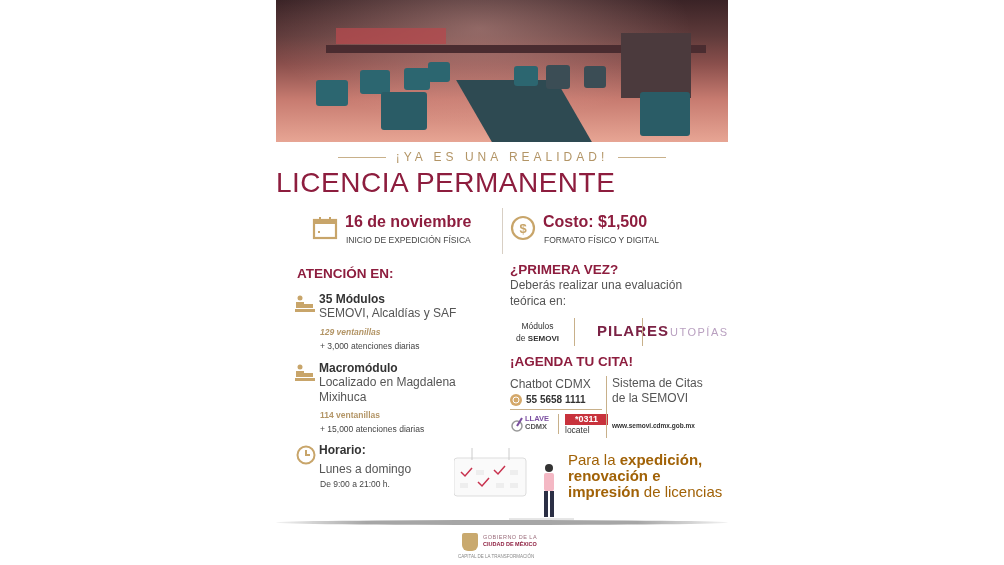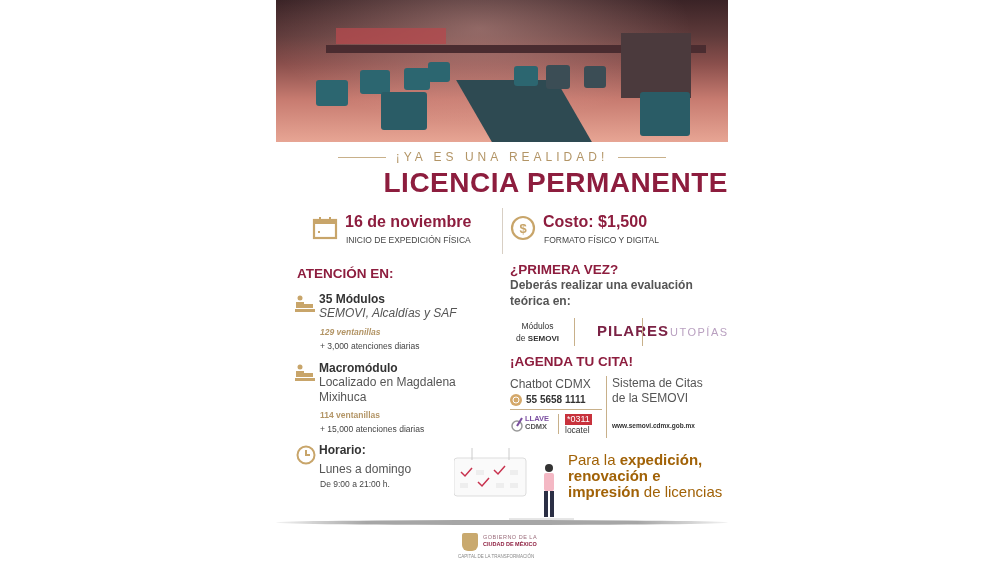--- a/index.html
+++ b/index.html
@@ -9,21 +9,21 @@
     background:linear-gradient(180deg,#3a2326 0%,#5e3a3a 25%,#8a4f4c 45%,#c77b70 70%,#e7a594 100%);}
   .photo .haze{position:absolute;left:0;top:0;width:100%;height:100%;
     background:radial-gradient(ellipse at 45% 20%,rgba(255,200,190,0.35),rgba(0,0,0,0) 60%);}
   .photo .overpass{position:absolute;left:50px;top:45px;width:380px;height:8px;background:#4a2c30;}
   .photo .bus{position:absolute;left:60px;top:28px;width:110px;height:16px;background:#b34a4e;opacity:.8;}
   .photo .median{position:absolute;left:198px;top:80px;width:100px;height:62px;background:#2e4a52;transform:skewX(30deg);}
   .car{position:absolute;background:#2c6670;border-radius:3px;}
   .truck{position:absolute;background:#4b3a3d;}
   .headline-small{position:absolute;left:0;top:150px;width:452px;text-align:center;color:#b39566;font-size:12px;letter-spacing:4px;}
   .headline-small .line{display:inline-block;width:48px;height:1px;background:#c8b08a;vertical-align:middle;margin:0 10px;}
-  .headline{position:absolute;left:0;top:167px;width:452px;text-align:right;color:#8d1d3e;font-weight:bold;font-size:28px;letter-spacing:0.5px;}
+  .headline{position:absolute;left:0;top:167px;width:452px;text-align:left;color:#8d1d3e;font-weight:normal;font-size:28px;letter-spacing:0.5px;}
   .info{position:absolute;top:213px;}
   .info .icon{position:absolute;left:0;top:2px;width:26px;height:26px;}
   .info .big{position:absolute;left:33px;top:0;color:#8d1d3e;font-weight:bold;font-size:16px;white-space:nowrap;}
   .info .sub{position:absolute;left:34px;top:22px;color:#444;font-size:8.5px;white-space:nowrap;}
   .vdiv{position:absolute;left:226px;top:208px;width:1px;height:46px;background:#d8cfc4;}
   .sec-title{position:absolute;color:#8d1d3e;font-weight:bold;font-size:13.5px;white-space:nowrap;}
   .item-icon{position:absolute;width:20px;height:20px;}
   .item-title{position:absolute;font-weight:bold;color:#333;font-size:12px;white-space:nowrap;}
   .item-text{position:absolute;color:#555;font-size:12px;line-height:15px;}
   .gold{position:absolute;color:#b39566;font-weight:bold;font-size:8.5px;white-space:nowrap;}
@@ -91,21 +91,21 @@
 
   <div class="sec-title" style="left:21px;top:266px;">ATENCIÓN EN:</div>
 
   <svg class="item-icon" style="left:19px;top:294px;" viewBox="0 0 20 20">
     <circle cx="5" cy="4" r="2.5" fill="#c8a56a"></circle>
       <rect x="1" y="8" width="8" height="6" fill="#c8a56a"></rect>
       <rect x="9" y="10" width="9" height="4" fill="#c8a56a"></rect>
       <rect x="0" y="15" width="20" height="3" fill="#c8a56a"></rect>
   </svg>
   <div class="item-title" style="left:43px;top:292px;">35 Módulos</div>
-  <div class="item-text" style="left:43px;top:306px;white-space:nowrap;font-style:italic;">SEMOVI, Alcaldías y SAF</div>
+  <div class="item-text" style="left:43px;top:306px;white-space:nowrap;">SEMOVI, Alcaldías y SAF</div>
   <div class="gold" style="left:44px;top:327px;font-style:italic;">129 ventanillas</div>
   <div class="small" style="left:44px;top:341px;">+ 3,000 atenciones diarias</div>
 
   <svg class="item-icon" style="left:19px;top:363px;" viewBox="0 0 20 20">
     <circle cx="5" cy="4" r="2.5" fill="#c8a56a"></circle>
       <rect x="1" y="8" width="8" height="6" fill="#c8a56a"></rect>
       <rect x="9" y="10" width="9" height="4" fill="#c8a56a"></rect>
       <rect x="0" y="15" width="20" height="3" fill="#c8a56a"></rect>
   </svg>
   <div class="item-title" style="left:43px;top:361px;">Macromódulo</div>
@@ -115,21 +115,21 @@
 
   <svg class="item-icon" style="left:20px;top:445px;" viewBox="0 0 20 20">
     <circle cx="10" cy="10" r="8.5" fill="none" stroke="#c8a56a" stroke-width="2"></circle>
       <path d="M10 5 V10 H14" fill="none" stroke="#c8a56a" stroke-width="2"></path>
   </svg>
   <div class="item-title" style="left:43px;top:443px;color:#333;">Horario:</div>
   <div class="item-text" style="left:43px;top:462px;white-space:nowrap;">Lunes a domingo</div>
   <div class="small" style="left:44px;top:479px;">De 9:00 a 21:00 h.</div>
 
   <div class="sec-title" style="left:234px;top:262px;">¿PRIMERA VEZ?</div>
-  <div class="body-text" style="left:234px;top:277px;width:210px;font-weight:bold;">Deberás realizar una evaluación teórica en:</div>
+  <div class="body-text" style="left:234px;top:277px;width:210px;">Deberás realizar una evaluación teórica en:</div>
 
   <div class="logo-mod" style="left:240px;top:320px;">
     <div>Módulos</div>
     <div><span>de </span><b>SEMOVI</b></div>
   </div>
   <div class="vsep" style="left:298px;top:318px;height:28px;"></div>
   <div class="logo-pil" style="left:321px;top:322px;">PILARES</div>
   <div class="vsep" style="left:366px;top:318px;height:28px;"></div>
   <div class="logo-uto" style="left:394px;top:326px;">UTOPÍAS</div>
 
@@ -143,21 +143,21 @@
   <div style="position:absolute;left:234px;top:409px;width:92px;height:1px;background:#c8b08a;"></div>
   <svg style="position:absolute;left:234px;top:416px;width:14px;height:16px;" viewBox="0 0 14 16">
       <circle cx="7" cy="10" r="5" fill="none" stroke="#999" stroke-width="1.5"></circle>
       <path d="M7 10 L12 2" stroke="#7b4fa0" stroke-width="2"></path>
     </svg>
   <div style="position:absolute;left:249px;top:415px;font-size:7.5px;font-weight:bold;color:#7b4fa0;line-height:8px;">
     <div>LLAVE</div>
       <div style="color:#555;">CDMX</div>
   </div>
   <div class="vsep" style="left:282px;top:414px;height:20px;"></div>
-  <div style="position:absolute;left:289px;top:414px;background:#c8323c;color:#fff;font-size:9px;font-weight:normal;padding:0 2px;line-height:11px;">*0311</div>
+  <div style="position:absolute;left:289px;top:414px;background:#c8323c;color:#fff;font-size:9px;font-weight:bold;padding:0 10px;line-height:11px;">*0311</div>
   <div style="position:absolute;left:289px;top:425px;font-size:8.5px;color:#333;">locatel</div>
   <div class="vsep" style="left:330px;top:376px;height:62px;"></div>
   <div class="body-text" style="left:336px;top:376px;width:95px;line-height:15px;">Sistema de Citas de la SEMOVI</div>
   <div style="position:absolute;left:336px;top:422px;font-size:6.5px;font-weight:bold;color:#333;white-space:nowrap;">www.semovi.cdmx.gob.mx</div>
 
   <svg style="position:absolute;left:178px;top:448px;width:120px;height:75px;" viewBox="0 0 120 75">
     <rect x="0" y="10" width="72" height="38" rx="3" fill="#fafafa" stroke="#ddd"></rect>
     <line x1="18" y1="0" x2="18" y2="12" stroke="#ccc"></line>
       <line x1="55" y1="0" x2="55" y2="12" stroke="#ccc"></line>
     <path d="M7 24 l4 4 l7 -8" fill="none" stroke="#c8324e" stroke-width="1.5"></path>

